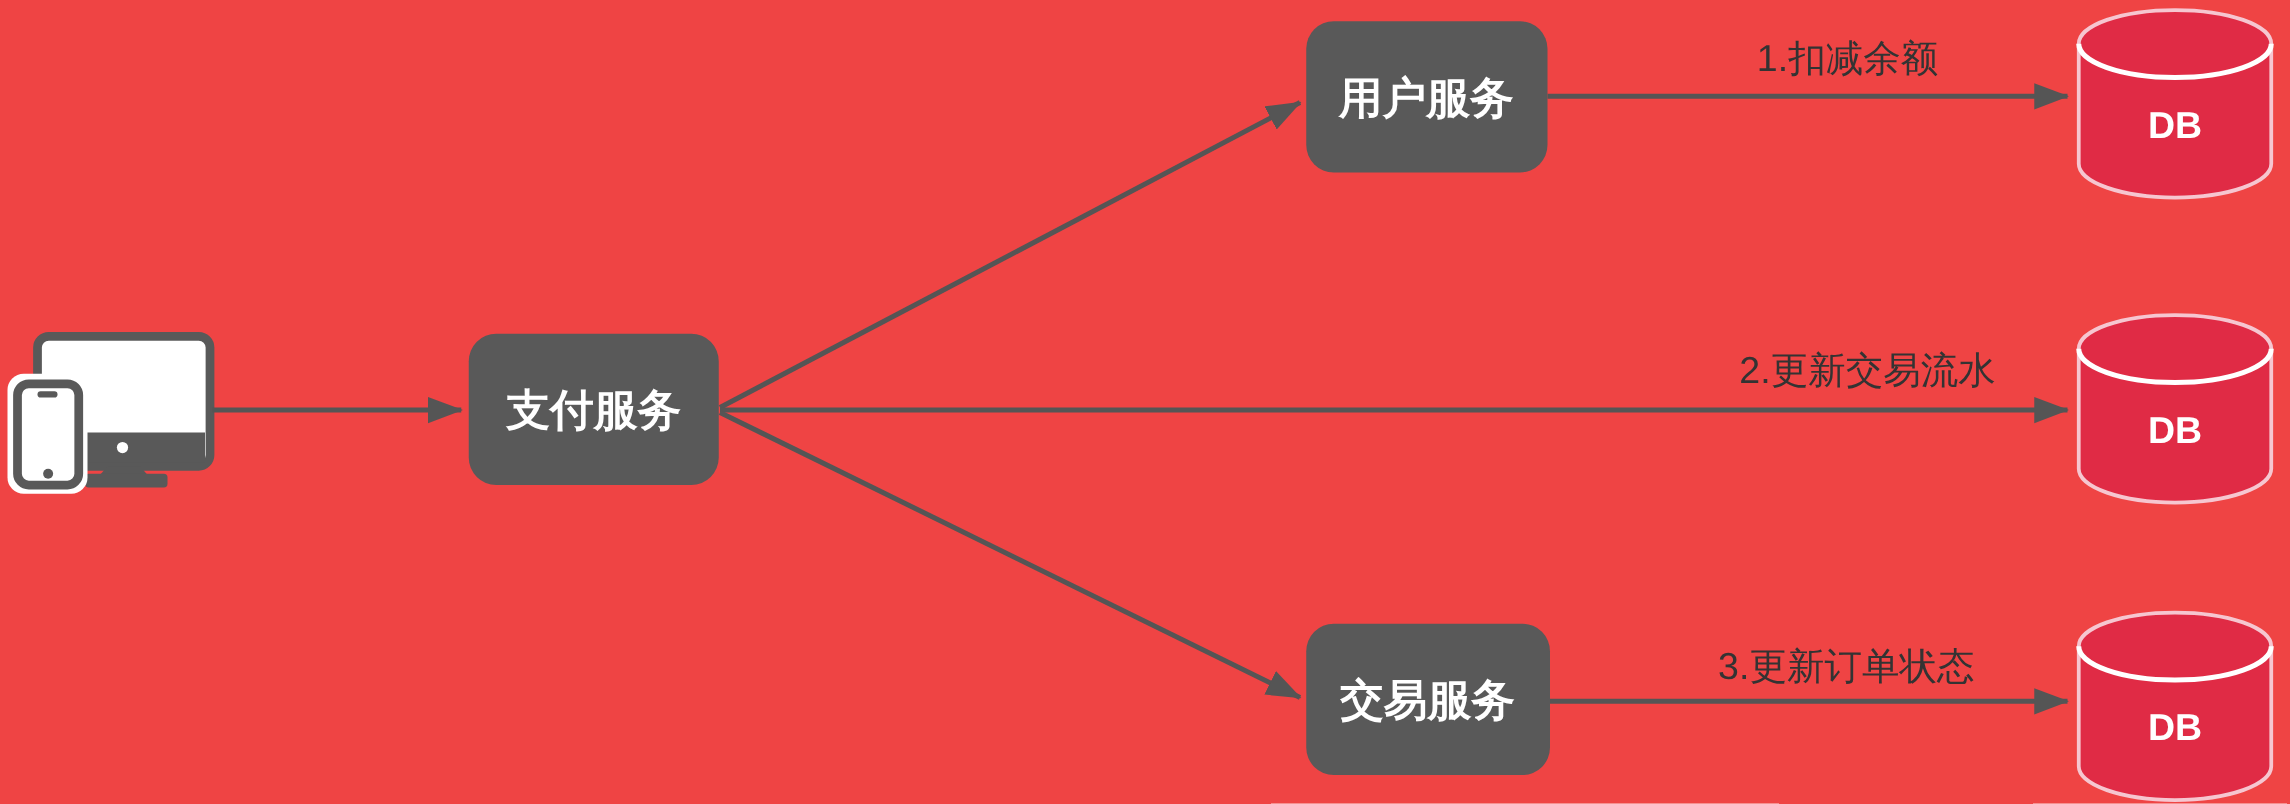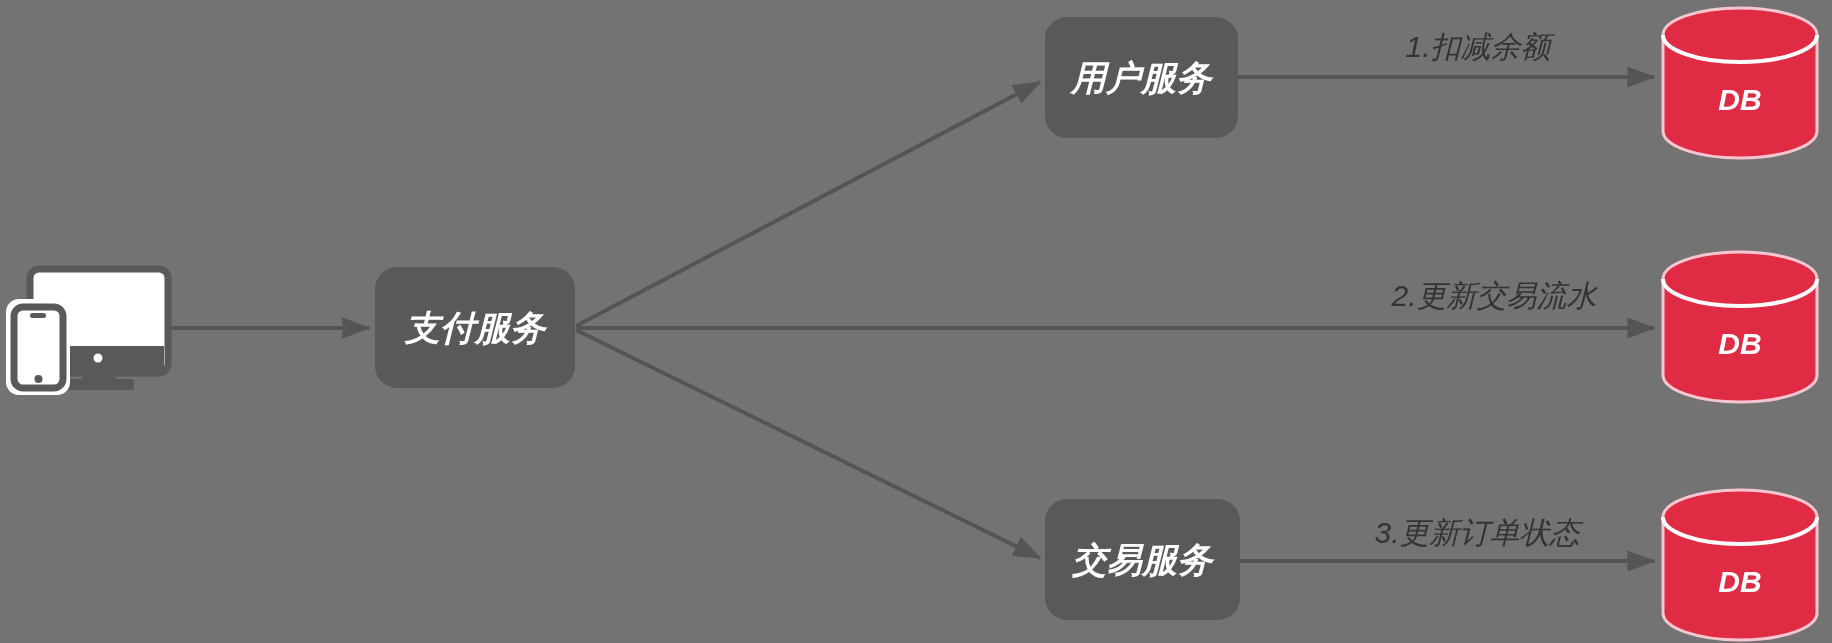--- a/index.html
+++ b/index.html
@@ -1,16 +1,16 @@
 <!DOCTYPE html>
 <html><head>
 <meta charset="utf-8">
 <style>
   html, body { margin: 0; padding: 0; background: #ffffff; }
-  .stage { width: 1832px; height: 643px; position: relative; background: #737373; font-style: italic; }
+  .stage { width: 1832px; height: 643px; position: relative; background: #ef4444; }
   svg { display: block; font-family: "Liberation Sans", sans-serif; }
 
   .edge        { stroke: #555555; stroke-width: 4; fill: none; }
   .node-rect   { stroke: none; }
   .node-label  { fill: #ffffff; font-weight: bold; font-size: 35px; text-anchor: middle; }
   .db-label    { fill: #ffffff; font-weight: bold; font-size: 30px; text-anchor: middle; }
   .edge-label  { font-size: 30px; text-anchor: middle; }
   .db-silhouette { stroke: #f6c6d0; stroke-width: 3; }
   .db-lid-line   { stroke: #ffffff; stroke-width: 4; fill: none; }
   .icon-solid    { stroke: none; }

